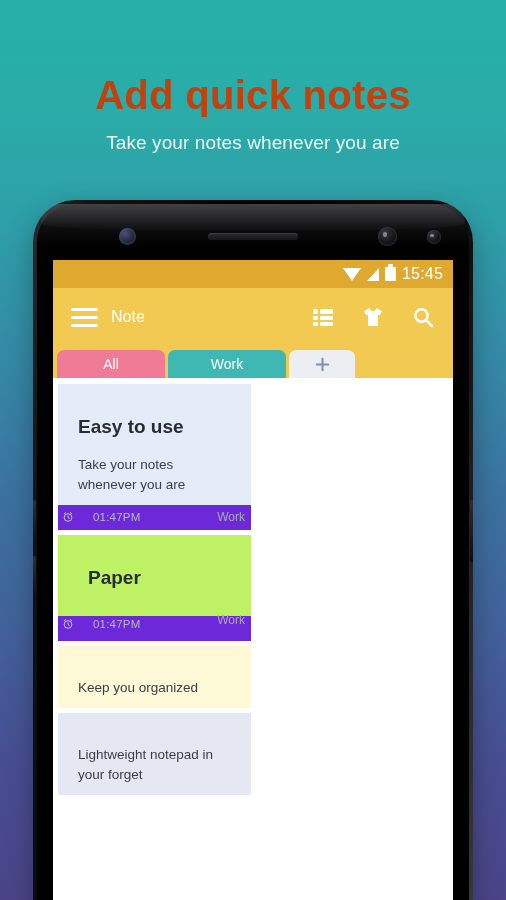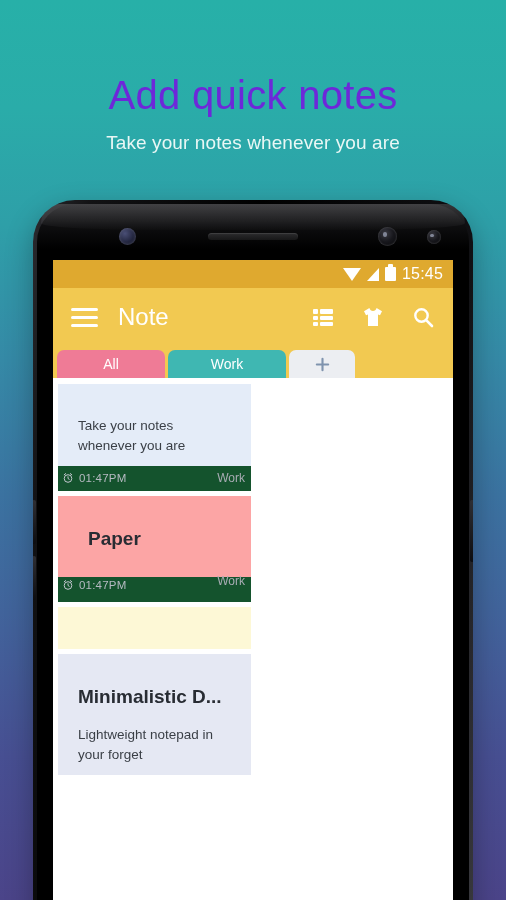--- a/index.html
+++ b/index.html
@@ -17,22 +17,22 @@
       #4b4489 100%);
     overflow: hidden;
     position: relative;
   }
 
   
   .promo { position:absolute; top:0; left:0; width:506px; text-align:center; }
   .promo-title {
     margin-top:74px;
     font-size:40px;
-    font-weight:400;
-    color:#6d28d9;
+    font-weight:700;
+    color:#c2410c;
     letter-spacing:0.3px;
     line-height:1.05;
   }
   .promo-sub {
     margin-top:16px;
     font-size:19px;
     font-weight:400;
     color:#e9f7f5;
     letter-spacing:0.1px;
   }
@@ -130,21 +130,21 @@
   .sb-time { color:#ffffff; font-size:16px; letter-spacing:0.2px; }
 
   
   .toolbar {
     height:58px; background:#f3c köz;
     background:#f2c951;
     display:flex; align-items:center; padding:0 18px;
   }
   .hamburger { width:27px; height:19px; display:flex; flex-direction:column; justify-content:space-between; cursor:pointer; }
   .hamburger span { display:block; height:3px; background:#ffffff; border-radius:2px; }
-  .app-title { margin-left:20px; font-size:24px; color:#ffffff; font-weight:400; }
+  .app-title { margin-left:13px; font-size:16px; color:#ffffff; font-weight:400; }
   .toolbar-actions { margin-left:auto; display:flex; align-items:center; gap:26px; }
   .ic { width:24px; height:24px; display:block; }
 
   
   .tabbar {
     height:32px; background:#f2c951;
     display:flex; align-items:flex-end; padding-left:4px; gap:3px;
   }
   .tab {
     height:28px; min-width:0;
@@ -176,29 +176,29 @@
   }
   .note-body { flex:1; padding:32px 20px 10px 20px; }
   .note-title {
     font-size:19px; font-weight:700; color:#282c33;
     line-height:1.15; margin-bottom:17px;
     white-space:nowrap; overflow:hidden;
   }
   .note-text { font-size:13.5px; color:#3a3f46; line-height:1.48; }
   .note-foot {
     height:25px; display:flex; align-items:center;
-    padding:0 6px 0 4px; gap:5px;
-    background:#14532d;
+    padding:0 6px 0 4px; gap:19px;
+    background:#6d28d9;
   }
   .foot-time { font-size:11.5px; color:#b6bac2; letter-spacing:0.2px; }
   .foot-tag  { margin-left:auto; font-size:12px; color:#a8acb4; }
   .alarm-ic { width:12px; height:12px; display:block; }
 
   .note-1 .note-body { background:#e4ecf8; height:262px; }
-  .note-2 .note-body { background:#fca5a5; height:255px;padding-left:30px; }
+  .note-2 .note-body { background:#bef264; height:255px;padding-left:30px; }
   .note-3 .note-body { background:#fdf8d6; height:210px; }
   .note-4 .note-body { background:#e5e8f3; height:210px; }
   .note-2 .note-foot { align-items:flex-start; padding-top:2px; }
   .note-2 .foot-tag { position:relative; top:-5px; }
 </style>
 </head>
 <body>
 
 <div class="promo">
   <div class="promo-title">Add quick notes</div>
@@ -271,20 +271,21 @@
         <svg class="plus-ic" viewBox="0 0 24 24">
           <path d="M12 4 V20 M4 12 H20" stroke="#7f93ae" stroke-width="3" stroke-linecap="round"></path>
         </svg>
       </div>
     </div>
 
     <div class="notes">
 
       <div class="note note-1">
         <div class="note-body">
+          <div class="note-title">Easy to use</div>
           <div class="note-text">Take your notes whenever you are</div>
         </div>
         <div class="note-foot">
           <span>
             <svg class="alarm-ic" viewBox="0 0 24 24" fill="none">
               <circle cx="12" cy="13" r="7.6" stroke="#c3c7cf" stroke-width="2"></circle>
               <path d="M12 9.5 V13 L14.4 14.6" stroke="#c3c7cf" stroke-width="2" stroke-linecap="round"></path>
               <path d="M4.4 5.6 L7.4 3.2 M19.6 5.6 L16.6 3.2" stroke="#c3c7cf" stroke-width="2" stroke-linecap="round"></path>
             </svg>
           </span>
@@ -305,25 +306,25 @@
               <path d="M4.4 5.6 L7.4 3.2 M19.6 5.6 L16.6 3.2" stroke="#c3c7cf" stroke-width="2" stroke-linecap="round"></path>
             </svg>
           </span>
           <span class="foot-time">01:47PM</span>
           <span class="foot-tag">Work</span>
         </div>
       </div>
 
       <div class="note note-3">
         <div class="note-body">
+          <div class="note-text">Keep you organized</div>
         </div>
       </div>
 
       <div class="note note-4">
         <div class="note-body">
-          <div class="note-title">Minimalistic D...</div>
           <div class="note-text">Lightweight notepad in your forget</div>
         </div>
       </div>
 
     </div>
   </div>
 </div>
 
 </body></html>

